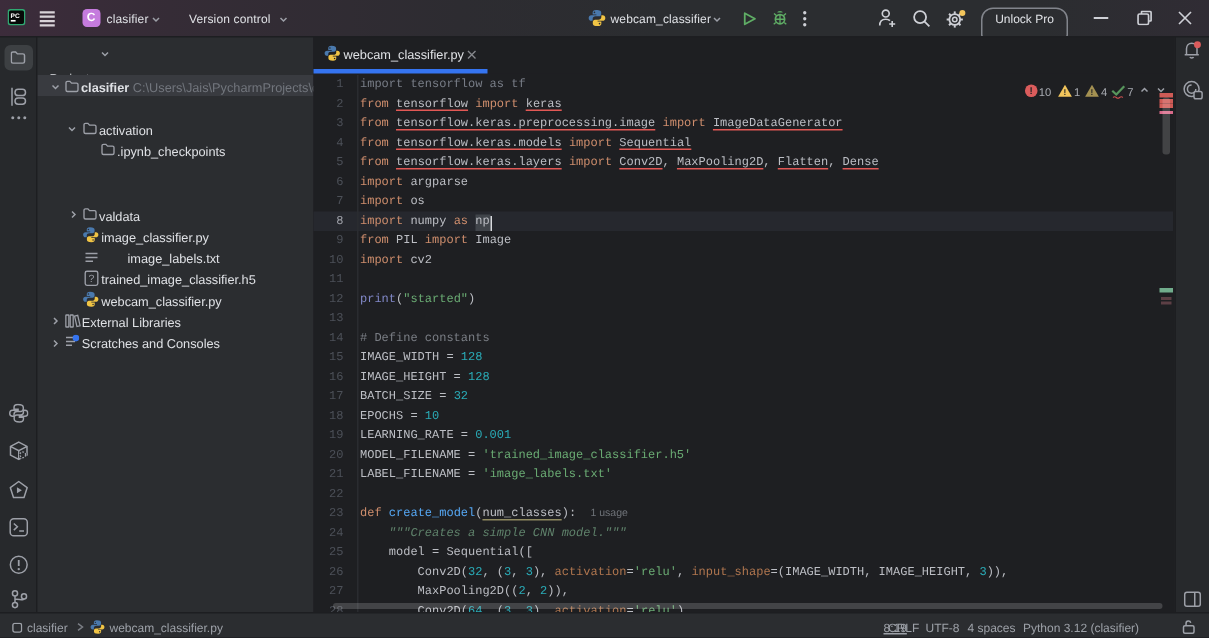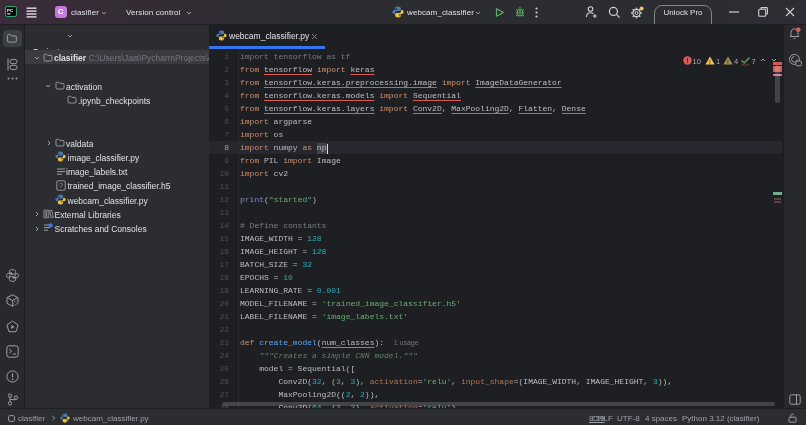--- a/index.html
+++ b/index.html
@@ -243,21 +243,21 @@
         </svg>
       <div class="tlabel" style="left:42.5px;">image_classifier.py</div>
     </div>
 
     <div class="trow" style="top:140px;">
       <svg class="abs" style="left:31px;top:2.5px" width="10" height="10" viewBox="0 0 10 10">
         <line x1="1" y1="2" x2="9" y2="2" stroke="#9da0a8" stroke-width="1"></line>
         <line x1="1" y1="4.6" x2="9" y2="4.6" stroke="#9da0a8" stroke-width="1"></line>
         <line x1="1" y1="7.2" x2="6" y2="7.2" stroke="#9da0a8" stroke-width="1"></line>
       </svg>
-      <div class="tlabel" style="left:41px;">image_labels.txt</div>
+      <div class="tlabel" style="left:60px;">image_labels.txt</div>
     </div>
 
     <div class="trow" style="top:154.25px;">
       <svg class="abs" style="left:31px;top:1.5px" width="10" height="11" viewBox="0 0 10 11">
         <rect x="0.8" y="0.8" width="8.4" height="9.4" rx="1.2" fill="none" stroke="#9da0a8" stroke-width="0.9"></rect>
         <text x="5" y="8" font-size="7" fill="#9da0a8" text-anchor="middle" font-family="Liberation Sans">?</text>
       </svg>
       <div class="tlabel" style="left:42.5px;">trained_image_classifier.h5</div>
     </div>
 

